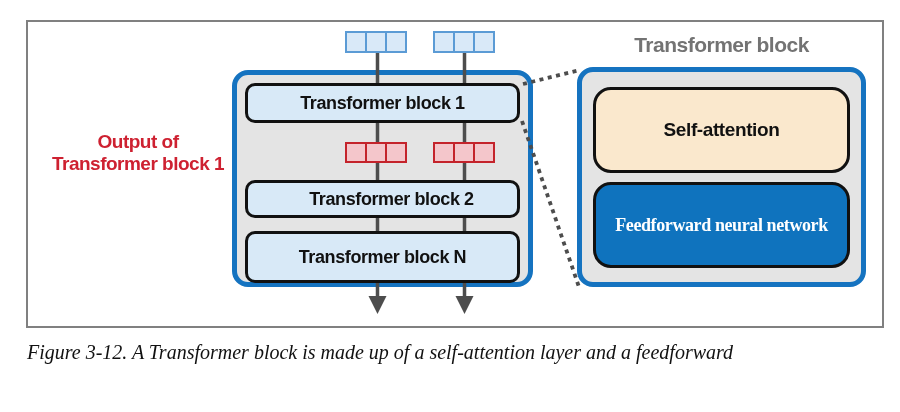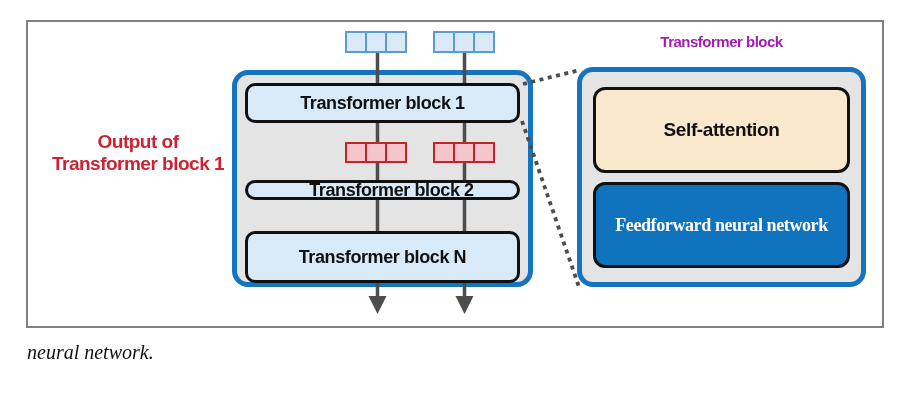--- a/index.html
+++ b/index.html
@@ -17,44 +17,44 @@
   #detail-panel { left: 577px; top: 67px; width: 289px; height: 220px; }
 
   
   #connector-svg { left: 0; top: 0; width: 900px; height: 412px; z-index: 2; pointer-events: none; }
 
   
   .block-box { left: 245px; width: 275px; background: #d8e9f7; border: 3px solid #111111;
     border-radius: 10px; z-index: 3; display: flex; align-items: center; justify-content: center;
     font-size: 18px; font-weight: 600; letter-spacing: -0.4px; color: #111111; }
   #block-1 { top: 83px;  height: 40px; }
-  #block-2 { top: 180px; height: 20px; padding-left: 18px; }
+  #block-2 { top: 180px; height: 38px; padding-left: 18px; }
   #block-n { top: 231px; height: 52px; }
 
   
   .strip { z-index: 3; display: flex; }
   .cell { width: 22px; height: 22px; margin-left: -2px; }
   .cell:first-child { margin-left: 0; }
   .strip-blue .cell { background: #d9e9f8; border: 2px solid #5b9bd5; }
   .strip-red  .cell { background: #f4c6cb; border: 2px solid #c4232b; }
   .strip-red .cell { height: 21px; }
   #in-strip-1 { left: 345px; top: 31px; }
   #in-strip-2 { left: 433px; top: 31px; }
   #mid-strip-1 { left: 345px; top: 142px; }
   #mid-strip-2 { left: 433px; top: 142px; }
 
   
   #output-label { left: 46px; top: 131px; width: 184px; text-align: center; z-index: 3;
     color: #ce2131; font-weight: bold; font-size: 19px; line-height: 22px; letter-spacing: -0.5px; }
 
   
   #detail-title { left: 577px; top: 33px; width: 289px; text-align: center; z-index: 3;
-    font-size: 15px; font-weight: bold; letter-spacing: -0.5px; color: #a21caf; }
+    font-size: 21px; font-weight: bold; letter-spacing: -0.5px; color: #737373; }
   .layer-box { left: 593px; width: 257px; height: 86px; border: 3px solid #111111;
-    border-radius: 12px; z-index: 3; display: flex; align-items: center; justify-content: center;
+    border-radius: 18px; z-index: 3; display: flex; align-items: center; justify-content: center;
     font-size: 19px; font-weight: 600; letter-spacing: -0.4px; }
   #layer-attn { top: 87px; background: #fae8cd; color: #111111; }
   #layer-ffn  { top: 182px; background: #0f73be; color: #ffffff; font-size: 18px; font-family: Liberation Serif, serif; }
 
   
   #caption { left: 27px; top: 337px; width: 862px; z-index: 3;
     font-family: "Liberation Serif", serif; font-style: italic;
     font-size: 20px; line-height: 31px; color: #111111; }
 </style>
 </head>
@@ -109,14 +109,14 @@
 <div id="output-label" class="abs">
   <div>Output of</div>
   <div>Transformer block 1</div>
 </div>
 
 <div id="detail-title" class="abs">Transformer block</div>
 <div id="layer-attn" class="abs layer-box">Self-attention</div>
 <div id="layer-ffn" class="abs layer-box">Feedforward neural network</div>
 
 <div id="caption" class="abs">
-  <div>neural network.</div>
+  <div>Figure 3-12. A Transformer block is made up of a self-attention layer and a feedforward</div>
 </div>
 
 </body></html>

